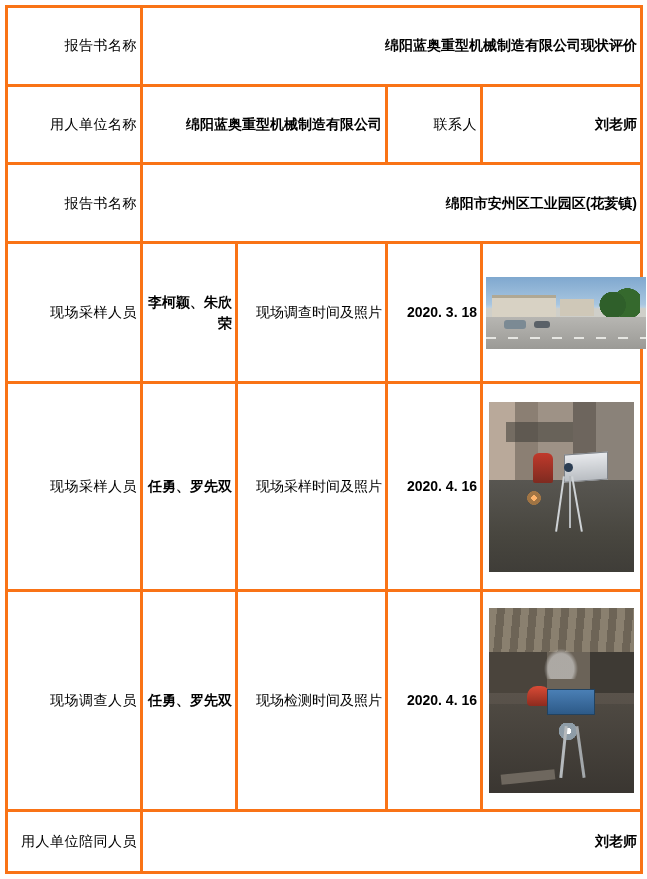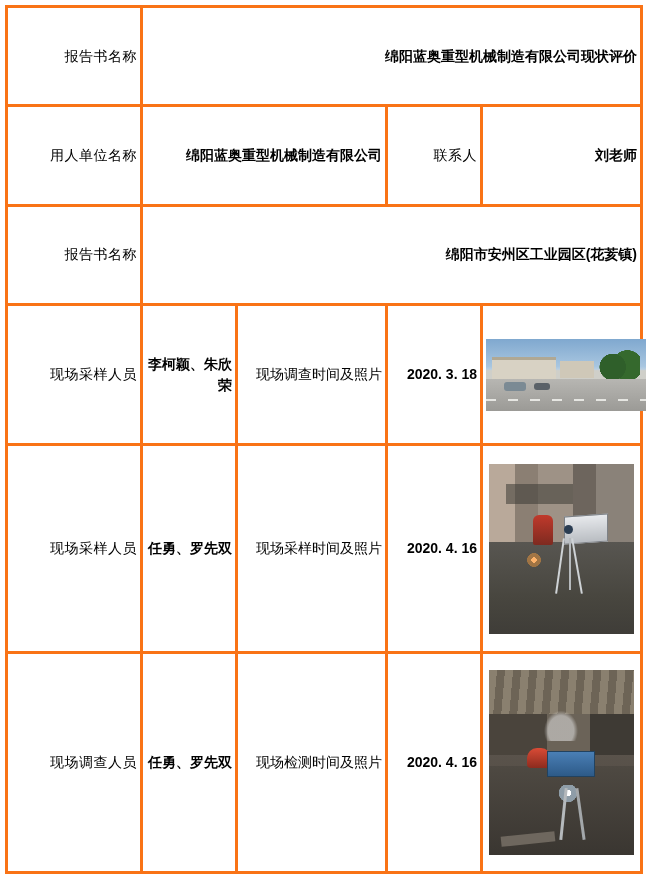--- a/index.html
+++ b/index.html
@@ -374,15 +374,19 @@
             <span class="floor"></span>
             <span class="helmet"></span>
             <span class="device"></span>
             <span class="arc"></span>
             <span class="stand"></span>
             <span class="stand2"></span>
             <span class="beam"></span>
           </span>
         </td>
       </tr>
+      <tr style="height:62px">
+        <td class="label">用人单位陪同人员</td>
+        <td class="bold big" colspan="4">刘老师</td>
+      </tr>
     </tbody>
   </table>
 </div>
 
 </body></html>

